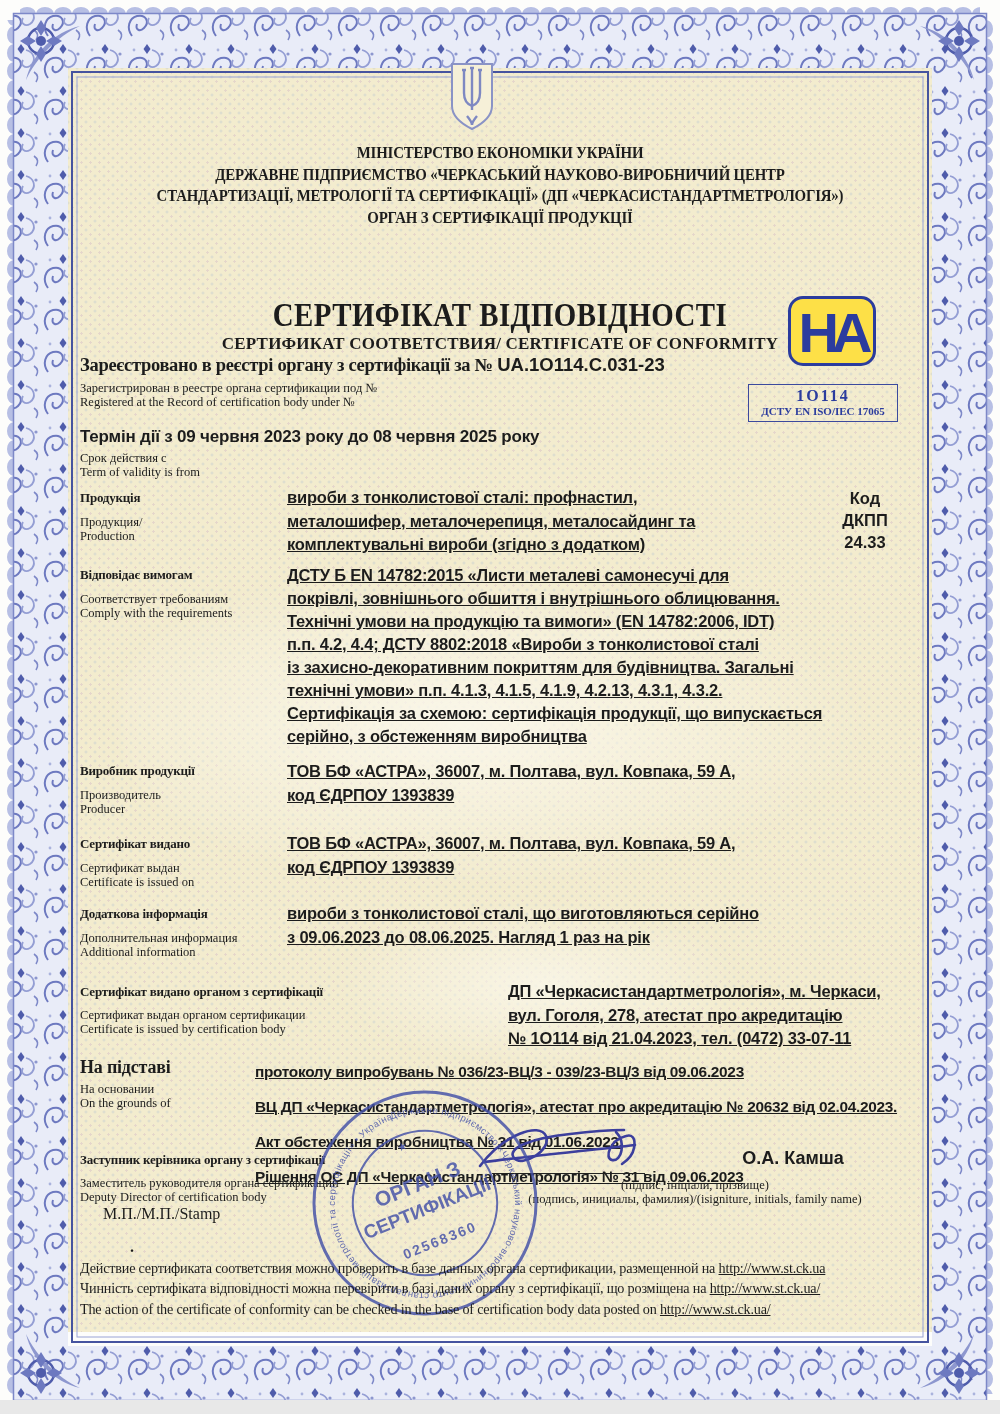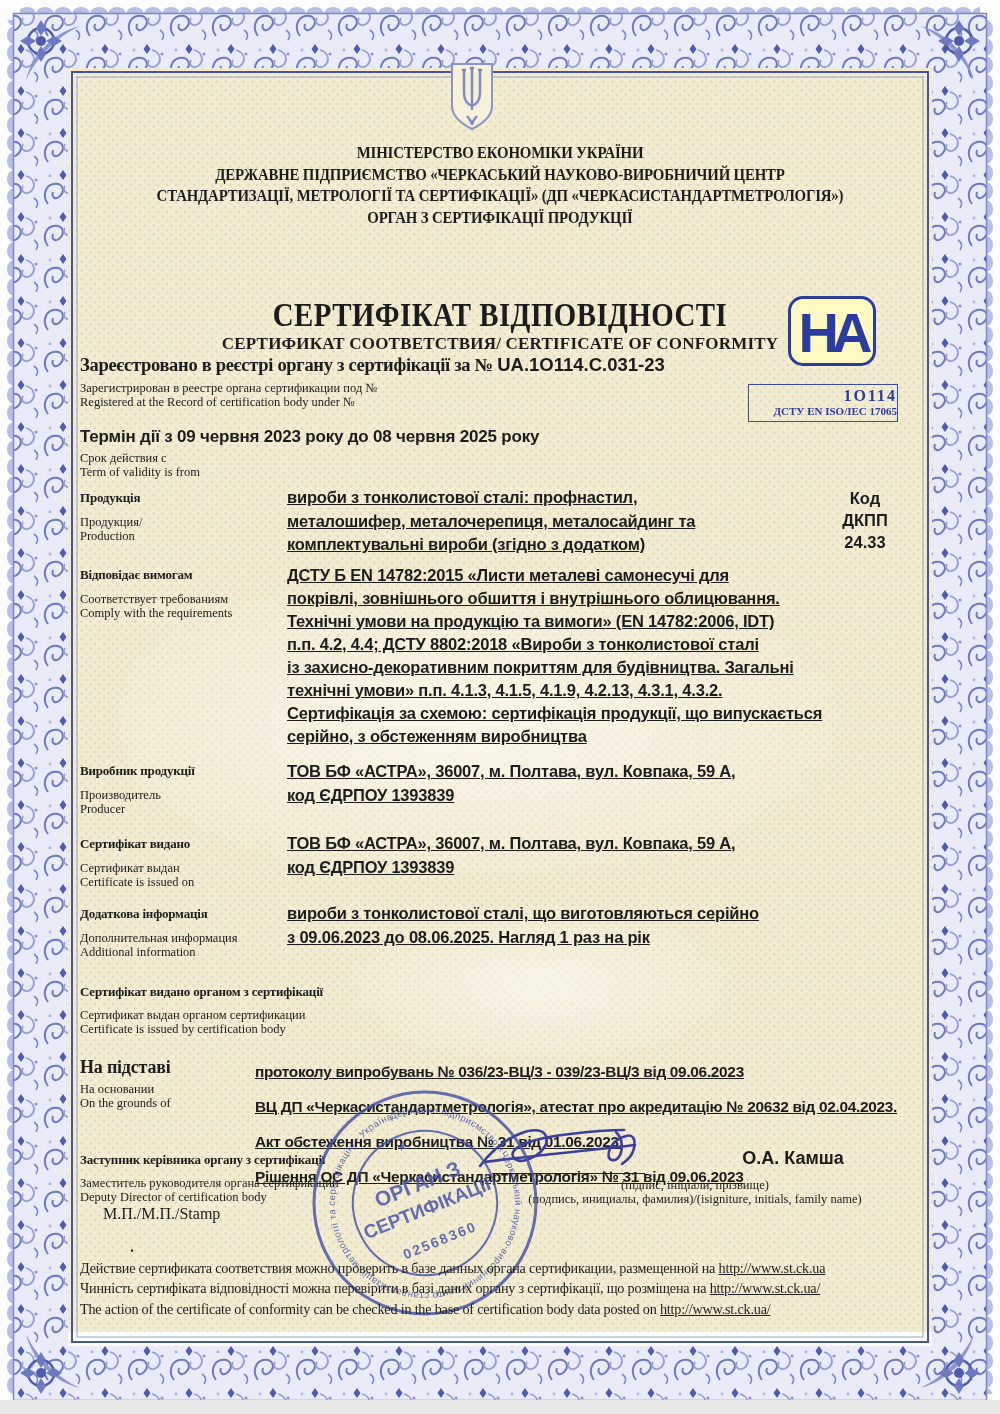--- a/index.html
+++ b/index.html
@@ -21,22 +21,22 @@
   .hdr{font-weight:bold;font-size:16.5px;line-height:21.5px;letter-spacing:-0.2px;
        transform:scaleX(0.9);transform-origin:50% 0;}
   .title-main{font-weight:bold;font-size:34px;letter-spacing:0.5px;transform:scaleX(0.85);transform-origin:50% 0;}
   .title-sub{font-weight:bold;font-size:17px;letter-spacing:0.2px;}
   .lbl{font-weight:bold;font-size:13px;letter-spacing:-0.2px;}
   .sub{font-size:12.5px;line-height:14.5px;}
   .sans{font-family:"Liberation Sans",sans-serif;}
   .val{font-family:"Liberation Sans",sans-serif;font-weight:bold;font-size:16.5px;
        line-height:23.5px;white-space:pre-line;letter-spacing:-0.2px;text-decoration:underline;}
   .regline{font-weight:bold;font-size:18.5px;letter-spacing:-0.3px;}
-  .blue{color:#2b3c9e;text-align:right;}
-  .badge{left:788px;top:296px;width:88px;height:70px;background:#fef9c3;border:3px solid #2b3c9e;
+  .blue{color:#2b3c9e;}
+  .badge{left:788px;top:296px;width:88px;height:70px;background:#fde047;border:3px solid #2b3c9e;
          border-radius:15px;box-sizing:border-box;}
   .codebox{left:748px;top:384px;width:150px;height:38px;border:1.5px solid #3b4a9e;
            box-sizing:border-box;text-align:center;}
   .sigline{left:492px;top:1173px;width:153px;height:0;border-top:1.5px solid #222;}
   .footline{font-size:14.2px;line-height:20.3px;letter-spacing:-0.2px;white-space:nowrap;}
   .u{text-decoration:underline;}
 </style>
 </head>
 <body>
 
@@ -174,20 +174,23 @@
 
   <div class="abs lbl" style="left:80px;top:906px">Додаткова інформація</div>
   <div class="abs sub" style="left:80px;top:931px">Дополнительная информация</div>
   <div class="abs sub" style="left:80px;top:945px">Additional information</div>
   <div class="abs val" style="left:287px;top:902px;width:620px">вироби з тонколистової сталі, що виготовляються серійно
 з 09.06.2023 до 08.06.2025. Нагляд 1 раз на рік</div>
 
   <div class="abs lbl" style="left:80px;top:984px">Сертифікат видано органом з сертифікації</div>
   <div class="abs sub" style="left:80px;top:1008px">Сертификат выдан органом сертификации</div>
   <div class="abs sub" style="left:80px;top:1022px">Certificate is issued by certification body</div>
+  <div class="abs val" style="left:508px;top:980px;width:420px">ДП «Черкасистандартметрологія», м. Черкаси,
+вул. Гоголя, 278, атестат про акредитацію
+№ 1О114 від 21.04.2023, тел. (0472) 33-07-11</div>
 
   <div class="abs lbl" style="left:80px;top:1057px;font-size:18px">На підставі</div>
   <div class="abs sub" style="left:80px;top:1082px">На основании</div>
   <div class="abs sub" style="left:80px;top:1096px">On the grounds of</div>
   <div class="abs val" style="left:255px;top:1054px;width:725px;font-size:15.4px;line-height:35px;letter-spacing:-0.3px">протоколу випробувань № 036/23-ВЦ/3 - 039/23-ВЦ/3 від 09.06.2023
 ВЦ ДП «Черкасистандартметрологія», атестат про акредитацію № 20632 від 02.04.2023.
 Акт обстеження виробництва № 31 від 01.06.2023.
 Рішення ОС ДП «Черкасистандартметрологія» № 31 від 09.06.2023</div>
 
   <div class="abs lbl" style="left:80px;top:1152px">Заступник керівника органу з сертифікації</div>

